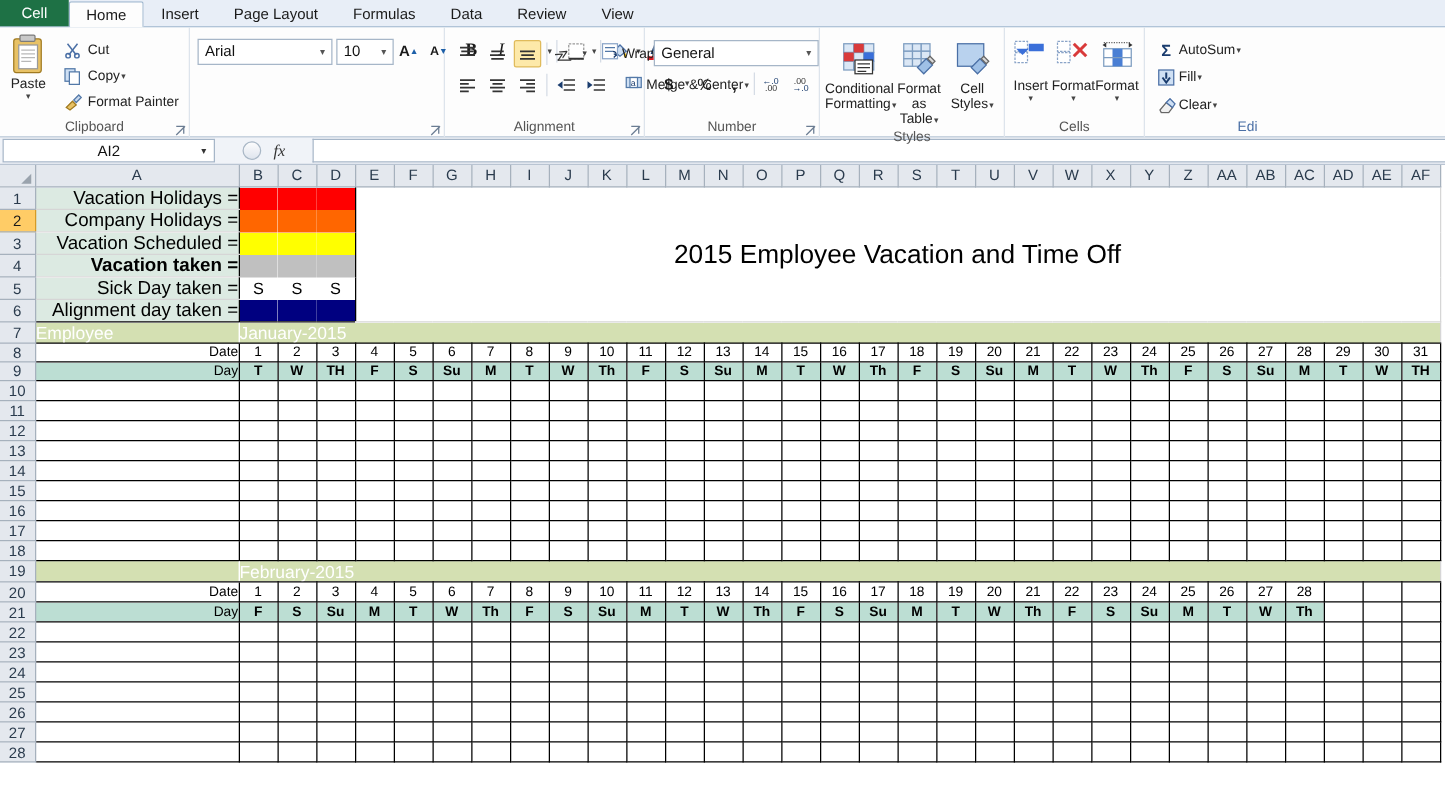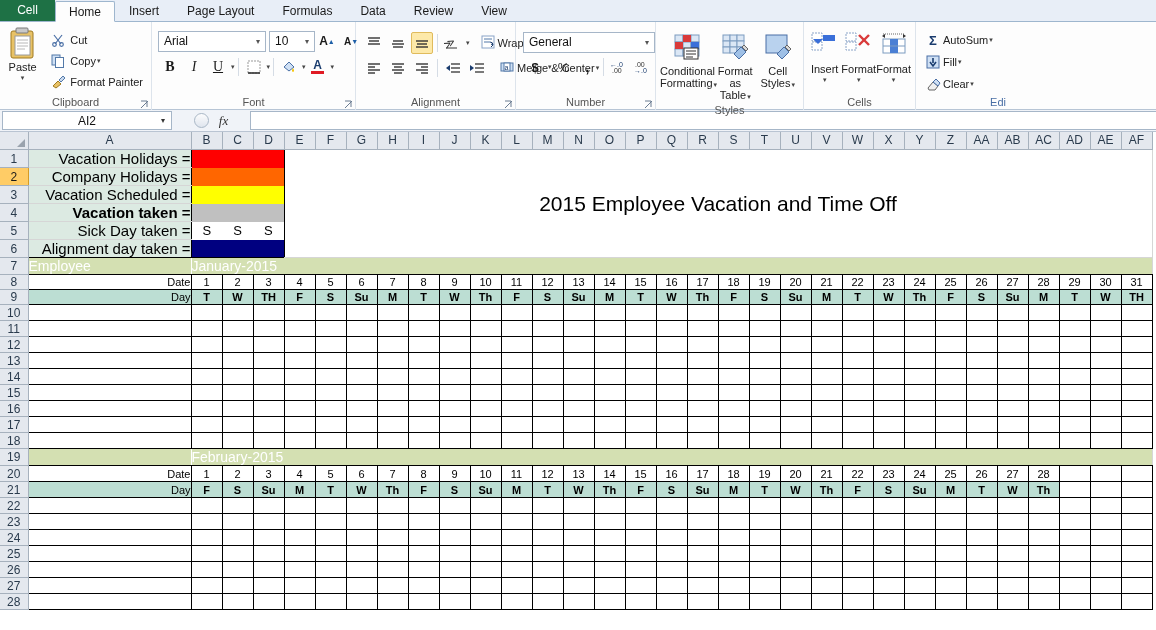--- a/index.html
+++ b/index.html
@@ -265,21 +265,21 @@
       <div class="group-label">Clipboard</div>
       <div class="dlg">
         <svg width="9" height="9" viewBox="0 0 9 9">
             <path d="M1 1 h6 v6" fill="none" stroke="#6a7c92"></path>
             <path d="M1 8 L8 1" stroke="#6a7c92"></path>
           </svg>
       </div>
     </div>
 
     <div class="group g-font">
-      <div class="group-body" style="flex-direction:column;padding-top:4px;">
+      <div class="group-body" style="flex-direction:row;padding-top:4px;">
         <div class="font-row">
           <div class="combo fontname">
             <span>Arial</span>
             <span class="caret">▾</span>
           </div>
           <div class="combo fontsize">
             <span>10</span>
             <span class="caret">▾</span>
           </div>
           <div class="btn" style="font-weight:bold;">
@@ -318,21 +318,20 @@
               </svg>
           </div>
           <span class="caret-sm">▾</span>
           <div class="btn" style="flex-direction:column;">
             <span style="font-weight:bold;font-size:12px;line-height:11px;color:#1a3c6e;">A</span>
             <span style="display:block;width:13px;height:3px;background:#e01b24;"></span>
           </div>
           <span class="caret-sm">▾</span>
         </div>
       </div>
-      <div class="group-label">Font</div>
       <div class="dlg">
         <svg width="9" height="9" viewBox="0 0 9 9">
             <path d="M1 1 h6 v6" fill="none" stroke="#6a7c92"></path>
             <path d="M1 8 L8 1" stroke="#6a7c92"></path>
           </svg>
       </div>
     </div>
 
     <div class="group g-align">
       <div class="group-body" style="flex-direction:column;padding-top:5px;">

